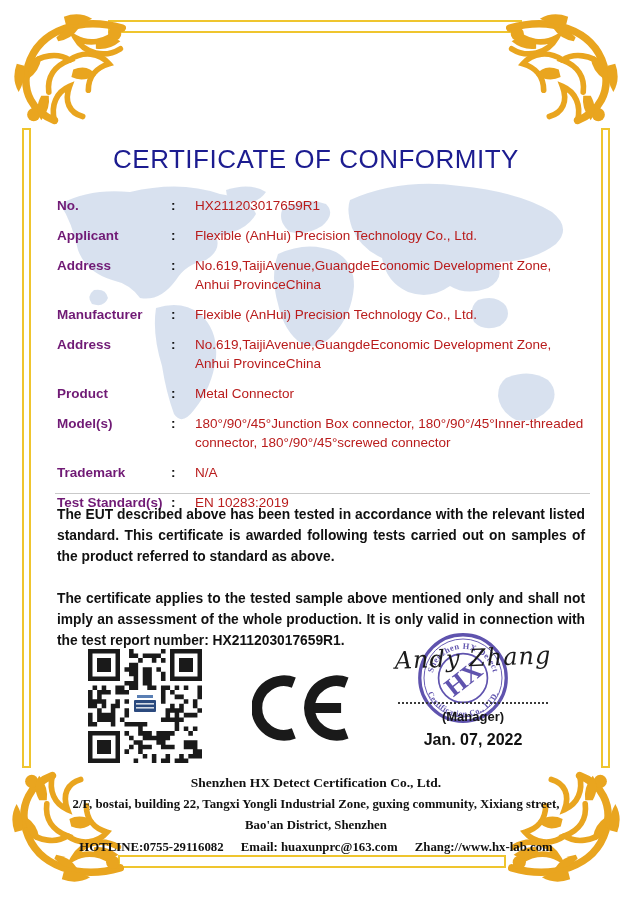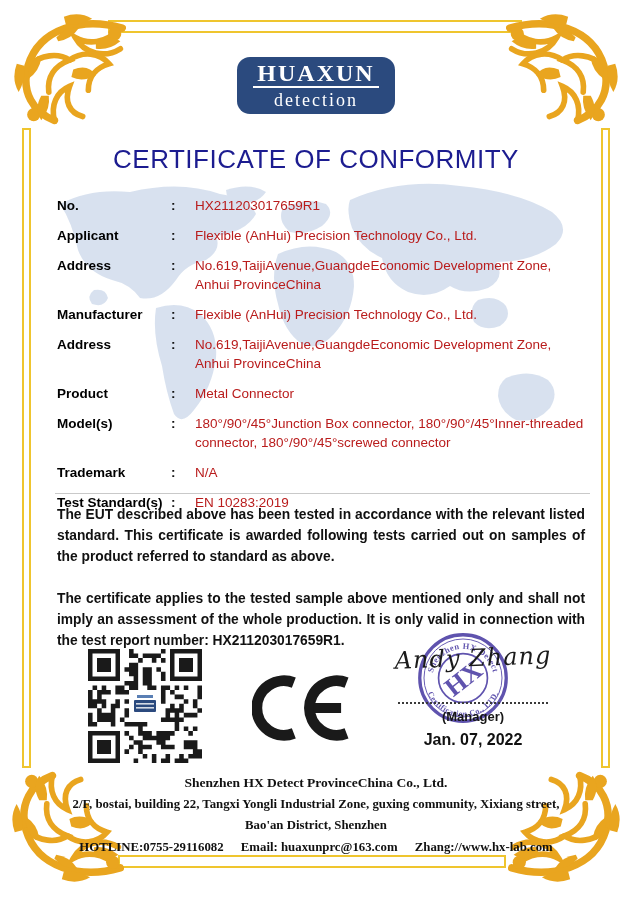--- a/index.html
+++ b/index.html
@@ -31,21 +31,21 @@
   
   .title { position:absolute; left:0; top:144px; width:632px; text-align:center;
            color:#1C1C90; font-size:26px; letter-spacing:0.5px; }
 
   
   .map { position:absolute; left:30px; top:182px; width:575px; height:318px; opacity:.75; }
 
   
   .info { position:absolute; left:57px; top:196px; width:530px; }
   .row { display:flex; margin-bottom:11px; font-size:13.5px; line-height:19px; }
-  .row .lbl { width:114px; font-weight:bold; color:#000000; flex:none; }
+  .row .lbl { width:114px; font-weight:bold; color:#701a75; flex:none; }
   .row .col { width:24px; font-weight:bold; color:#111; flex:none; }
   .row .val { flex:1; color:#b91c1c; }
   .row.bold-val .val { font-weight:normal; }
 
   .sep { position:absolute; left:55px; top:493px; width:535px; height:1px; background:#c9c9c9; }
 
   
   .paras { position:absolute; left:57px; top:504px; width:528px; }
   .paras p { font-size:13.8px; font-weight:bold; color:#111; line-height:21px;
              text-align:justify; margin-bottom:21px; }
@@ -157,24 +157,20 @@
       <path d="M54,4 Q70,-2 84,6 Q70,14 56,12 Z"></path>
         <path d="M4,54 Q-2,70 6,84 Q14,70 12,56 Z"></path>
       <path d="M88,30 q14,-8 26,0 q-12,10 -26,8 Z"></path>
         <path d="M30,88 q-8,14 0,26 q10,-12 8,-26 Z"></path>
       <path d="M64,60 q16,-6 24,6 q-14,8 -26,2 Z"></path>
       <path d="M46,26 q10,-12 24,-10 q-8,12 -22,14 Z"></path>
         <path d="M26,46 q-12,10 -10,24 q12,-8 14,-22 Z"></path>
     </g>
   </svg>
 
-  <div class="logo">
-    <div class="logo-line1">HUAXUN</div>
-    <div class="logo-line2">detection</div>
-  </div>
 
   <div class="title">CERTIFICATE OF CONFORMITY</div>
 
   <svg class="map" viewBox="0 0 575 318">
     <g fill="#CCD8EA">
       <path d="M30,22 q30,-16 70,-12 q50,-12 90,2 q30,4 36,20 q-10,18 -40,22 q6,14 -10,24 q-20,4 -30,20 q-16,22 -36,18 q-10,-14 -28,-18 q-26,-8 -34,-30 q-6,-28 -18,-46 Z"></path>
       <path d="M196,8 q24,-8 40,2 q-8,12 -28,12 q-12,-4 -12,-14 Z"></path>
       <path d="M126,126 q26,-8 44,6 q18,16 16,44 q-4,30 -22,52 q-12,16 -20,4 q-8,-22 -12,-48 q-10,-32 -6,-58 Z"></path>
       <path d="M252,28 q22,-14 44,-6 q10,10 -4,22 q-16,10 -32,6 q-12,-10 -8,-22 Z"></path>
       <path d="M248,72 q30,-14 58,-2 q18,10 18,34 q-2,28 -20,48 q-16,18 -32,10 q-18,-12 -24,-40 q-8,-28 0,-50 Z"></path>
@@ -297,21 +293,21 @@
     </text>
     <text x="50" y="60" text-anchor="middle" font-family="Liberation Serif, serif" font-size="28" font-weight="bold" fill="#4A3CA3" transform="rotate(-38 50 50)">HX</text>
   </svg>
 
   <div class="signature">Andy Zhang</div>
   <div class="dotline"></div>
   <div class="manager">(Manager)</div>
   <div class="sigdate">Jan. 07, 2022</div>
 
   <div class="footer">
-    <div class="f-company">Shenzhen HX Detect ProvinceChina Co., Ltd.</div>
+    <div class="f-company">Shenzhen HX Detect Certification Co., Ltd.</div>
     <div class="f-addr">2/F, bostai, building 22, Tangxi Yongli Industrial Zone, guxing community, Xixiang street,</div>
     <div class="f-addr">Bao'an District, Shenzhen</div>
     <div class="f-line4">
       <span>HOTLINE:0755-29116082</span>
       <span>Email: huaxunprc@163.com</span>
       <span>Zhang://www.hx-lab.com</span>
     </div>
   </div>
 
 </div>

